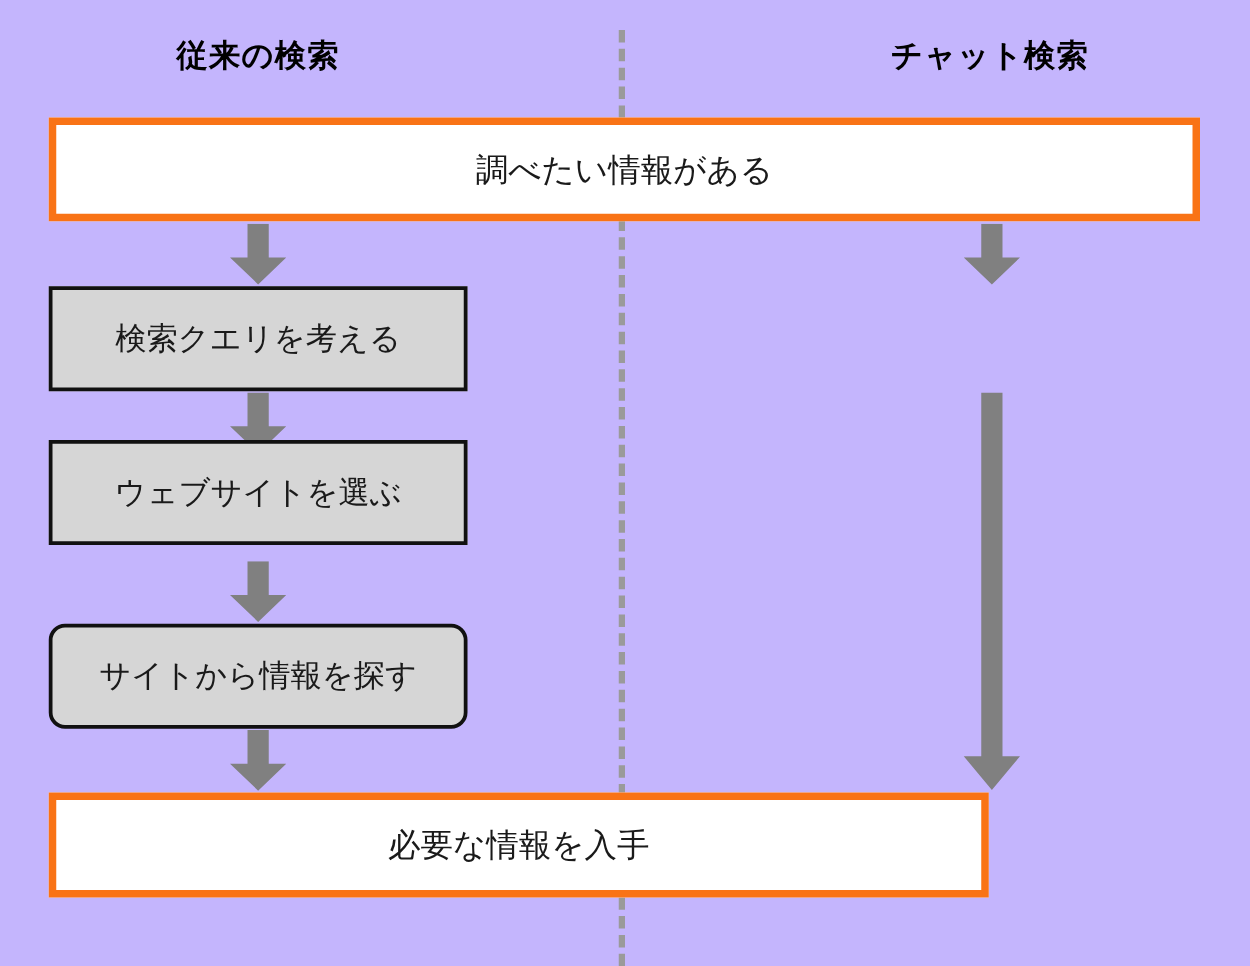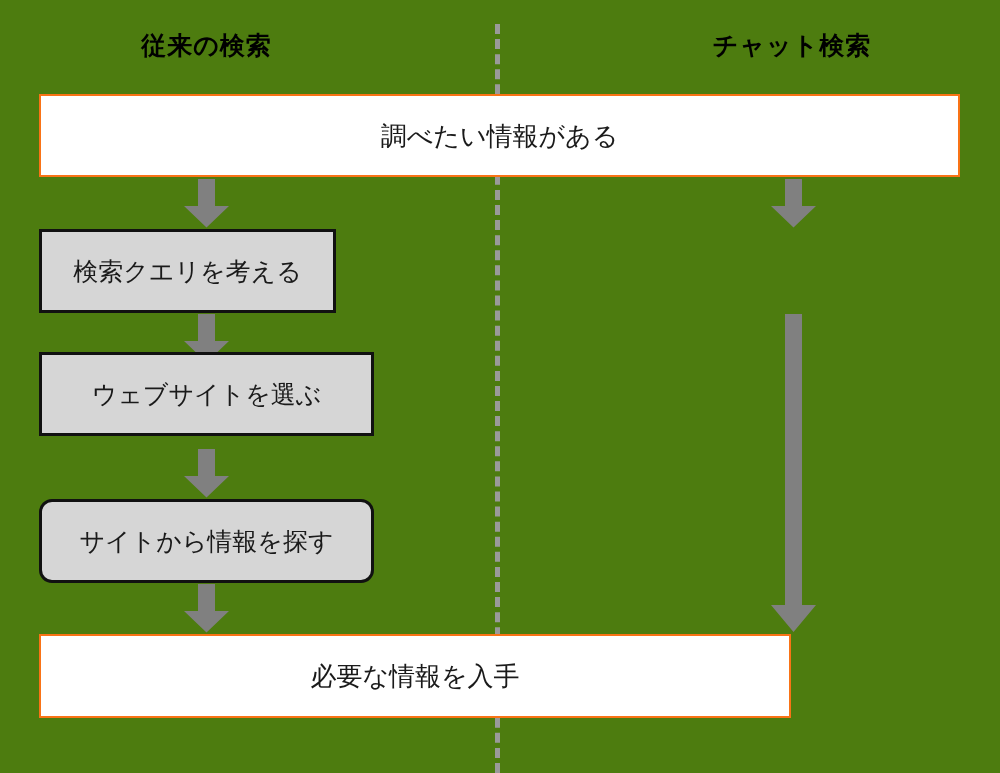--- a/index.html
+++ b/index.html
@@ -7,21 +7,21 @@
     padding: 0;
     background: #ffffff;
   }
   body {
     font-family: "Liberation Sans", "DejaVu Sans", sans-serif;
   }
   #canvas {
     position: relative;
     width: 1000px;
     height: 773px;
-    background: #4d7c0f;
+    background: #c4b5fd;
     overflow: hidden;
   }
 
   
   .col-header {
     position: absolute;
     font-size: 25px;
     font-weight: bold;
     color: #000000;
     letter-spacing: 1px;
@@ -46,37 +46,37 @@
   .box {
     position: absolute;
     box-sizing: border-box;
     display: flex;
     align-items: center;
     justify-content: center;
     color: #1a1a1a;
     line-height: 1;
   }
   .box-wide {
-    border: 2px solid #f97316;
+    border: 6px solid #f97316;
     background: #ffffff;
     font-size: 26px;
   }
   .box-step {
     border: 3px solid #111111;
     background: #d6d6d6;
     font-size: 25px;
   }
   .box-dashed {
     border: 4px dashed #111111;
     background: #ffffff;
     font-size: 25px;
   }
 
   #box-top     { left: 39px;  top: 94px;  width: 921px; height: 83px; }
-  #box-query   { left: 39px;  top: 229px; width: 297px; height: 84px; }
+  #box-query   { left: 39px;  top: 229px; width: 335px; height: 84px; }
   #box-website { left: 39px;  top: 352px; width: 335px; height: 84px; }
   #box-find    { left: 39px;  top: 499px; width: 335px; height: 84px; border-radius: 13px; }
   #box-ask     { left: 624px; top: 228px; width: 336px; height: 86px; }
   #box-bottom  { left: 39px;  top: 634px; width: 752px; height: 84px; }
 
   
   .arrow {
     position: absolute;
     display: block;
   }

